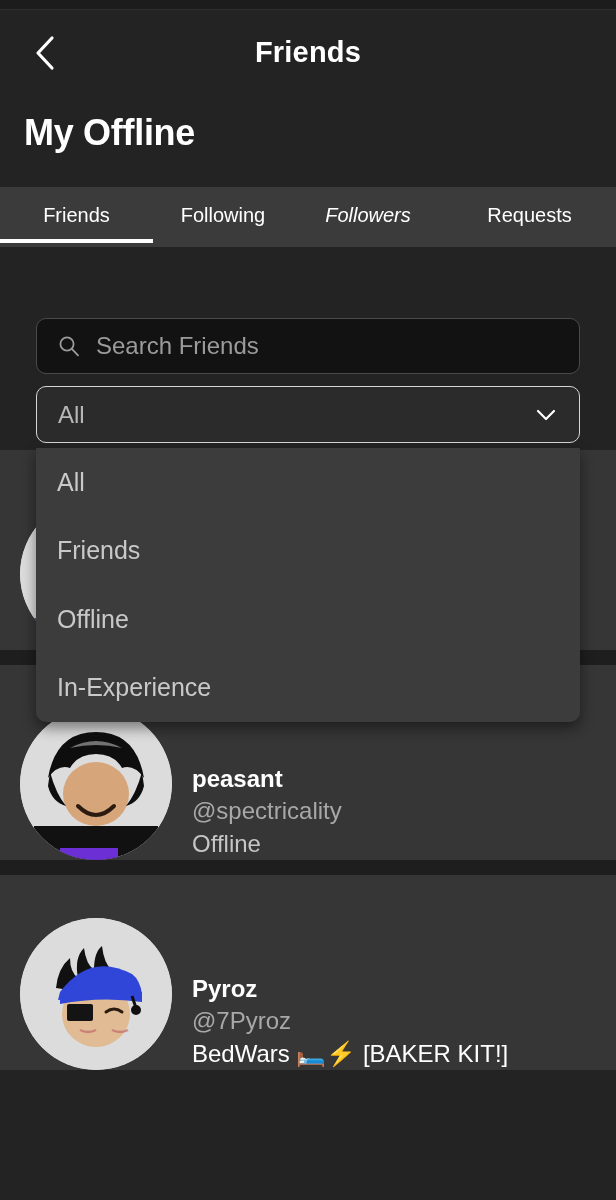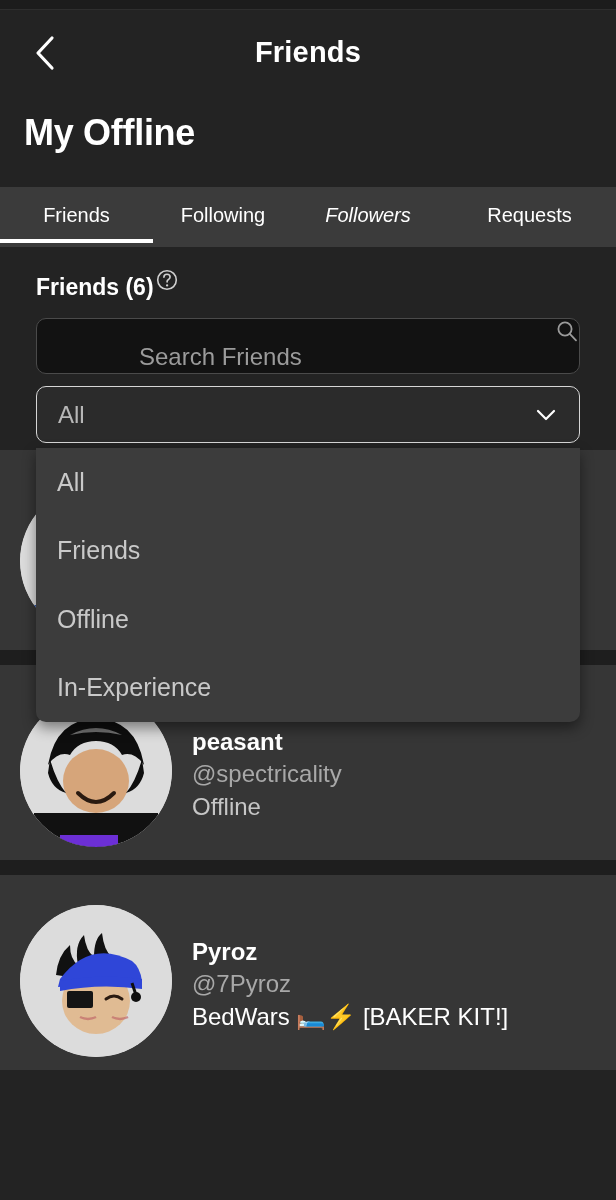--- a/index.html
+++ b/index.html
@@ -41,38 +41,38 @@
 
   
   .filter-section { position:absolute; top:253px; left:0; width:616px; height:197px; background:#232323; }
   .friends-count-row { position:absolute; top:21px; left:36px; display:flex; align-items:flex-start; }
   .friends-count { font-size:23px; font-weight:bold; color:#ffffff; }
   .help-icon { margin-left:2px; margin-top:-5px; width:22px; height:22px;
                display:inline-flex; align-items:center; justify-content:center; cursor:pointer; }
 
   .search-box { position:absolute; top:65px; left:36px; width:544px; height:56px;
                 background:#121212; border:1px solid #4a4a4a; border-radius:10px;
-                display:flex; align-items:flex-end; cursor:text;flex-direction:column; }
+                display:flex; align-items:center; cursor:text; }
   .search-icon { margin-left:20px; width:24px; height:24px; flex:none;
                  display:flex; align-items:center; justify-content:center; }
   .search-input { margin-left:15px; font-size:24px; color:#9b9b9b; background:transparent;
                   border:none; outline:none; width:440px; font-family:"Liberation Sans", sans-serif; }
   .search-input::placeholder { color:#9b9b9b; opacity:1; }
 
   .select-box { position:absolute; top:133px; left:36px; width:544px; height:57px;
                 background:#2b2b2b; border:1px solid #d6d6d6; border-radius:10px;
                 display:flex; align-items:center; cursor:pointer; }
   .select-value { margin-left:21px; font-size:24px; color:#b7b7b7; }
   .select-chevron { position:absolute; right:22px; top:19px; width:22px; height:18px; }
 
   
   .friends-list { position:absolute; top:450px; left:0; width:616px; height:750px; }
   .list-gap { width:616px; height:15px; background:#1e1e1e; }
   .friend-row { position:relative; width:616px; height:195px; background:#363636;
-                display:flex; align-items:center; cursor:pointer; }
+                display:flex; align-items:flex-end; cursor:pointer; }
   .avatar { position:relative; margin-left:20px; margin-top:17px; width:152px; height:152px;
             border-radius:50%; background:#d9d9d9; overflow:hidden; flex:none; }
   .friend-info { margin-left:20px; margin-top:24px; display:flex; flex-direction:column; }
   .friend-name { font-size:24px; font-weight:bold; color:#ffffff; line-height:1.35; }
   .friend-handle { font-size:24px; color:#a8a8a8; line-height:1.35; }
   .friend-status { font-size:24px; color:#c6c6c6; line-height:1.35; }
   .friend-status.experience { color:#ffffff; white-space:nowrap; }
 
   
   .dropdown-panel { position:absolute; top:448px; left:36px; width:544px; height:274px;
@@ -106,30 +106,20 @@
 
   <div class="tab-bar">
     <div class="tab tab-0 active">Friends</div>
     <div class="tab tab-1">Following</div>
     <div class="tab tab-2">Followers</div>
     <div class="tab tab-3">Requests</div>
   </div>
   <div class="tab-bar-bottom"></div>
 
   <div class="filter-section">
-    <div class="friends-count-row">
-      <span class="friends-count">Friends (6)</span>
-      <span class="help-icon">
-        <svg width="22" height="22" viewBox="0 0 22 22">
-          <circle cx="11" cy="11" r="9.3" fill="none" stroke="#d0d0d0" stroke-width="1.6"></circle>
-          <path d="M7.9 8.2c0-1.8 1.4-2.9 3.1-2.9 1.8 0 3.1 1.1 3.1 2.7 0 1.5-1 2.1-1.9 2.7-.8.5-1.1 1-1.1 1.9v.4" fill="none" stroke="#d0d0d0" stroke-width="1.6" stroke-linecap="round"></path>
-          <circle cx="11.1" cy="16.4" r="1.15" fill="#d0d0d0"></circle>
-        </svg>
-      </span>
-    </div>
 
     <div class="search-box">
       <span class="search-icon">
         <svg width="24" height="24" viewBox="0 0 24 24">
           <circle cx="10" cy="10" r="6.6" fill="none" stroke="#9b9b9b" stroke-width="1.8"></circle>
           <line x1="14.8" y1="14.8" x2="21" y2="21.4" stroke="#9b9b9b" stroke-width="1.8" stroke-linecap="round"></line>
         </svg>
       </span>
       <input class="search-input" type="text" placeholder="Search Friends" style="">
     </div>

